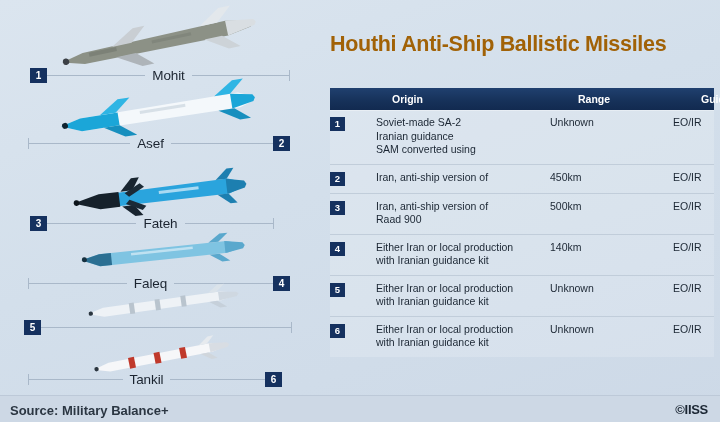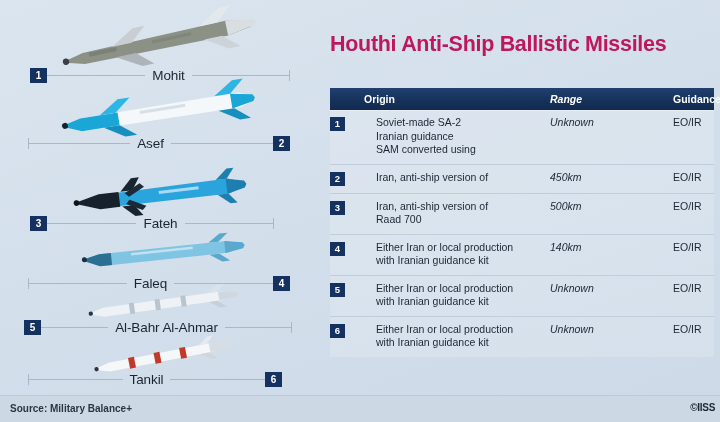--- a/index.html
+++ b/index.html
@@ -79,43 +79,44 @@
   #right-panel {
     position: absolute;
     left: 326px; top: 0;
     width: 394px; height: 394px;
   }
   #page-title {
     position: absolute;
     left: 4px; top: 32px;
     font-size: 21.5px;
     font-weight: bold;
-    color: #be185d;
+    color: #a16207;
     letter-spacing: -0.3px;
     white-space: nowrap;
   }
   #table-wrap {
     position: absolute;
     left: 4px; top: 88px;
     width: 384px;
   }
   #table-head {
     display: flex;
     align-items: center;
     height: 22px;
     background: linear-gradient(180deg, #1d3a6b 0%, #15305c 55%, #112murky 100%);
     background: linear-gradient(180deg, #20406f 0%, #163159 60%, #122a50 100%);
     color: #ffffff;
     font-size: 10.5px;
     font-weight: bold;
     box-shadow: 0 1px 0 rgba(255,255,255,.35);
+    padding-left: 28px;
   }
   .col-num   { flex: 0 0 34px; }
   .col-orig  { flex: 0 0 186px; }
-  .col-range { flex: 0 0 80px; font-style: italic; }
+  .col-range { flex: 0 0 80px; }
   .col-guid  { flex: 1 1 auto; margin-left: 43px; }
 
   .t-row {
     display: flex;
     align-items: flex-start;
     padding: 6px 0 7px 0;
     border-bottom: 1px solid #c1cdda;
     background: rgba(255,255,255,0.18);
   }
   .t-row:last-child { border-bottom: none; }
@@ -257,21 +258,20 @@
           <path d="M132 13 L142 6 L149 6 L140 13 Z" fill="#dbe3ea"></path>
           <path d="M132 22 L142 29 L149 29 L140 22 Z" fill="#c6d0da"></path>
           <circle cx="13" cy="17" r="2.2" fill="#2b3640"></circle>
         </g>
       </svg>
     </div>
     <div class="connector" style="top:30px">
       <div class="spacer-pad" style="width:24px"></div>
       <div class="badge">5</div>
       <div class="rule-seg"></div>
-      <div class="m-label">Al-Bahr Al-Ahmar</div>
       <div class="rule-seg tick-right"></div>
       <div class="spacer-pad" style="width:26px"></div>
     </div>
   </div>
 
   <div class="missile-block" style="top:340px;height:46px">
     <div class="missile-art" style="top:0;height:30px">
       <svg width="150" height="32" viewBox="0 0 150 32">
         <g transform="rotate(-11 75 16)">
           <path d="M8 18 L24 14 L128 14 L142 17 L142 20 L128 23 L24 23 Z" fill="#f6f7f9"></path>
@@ -333,21 +333,21 @@
       <div class="col-range t-cell">450km</div>
       <div class="col-guid t-cell">EO/IR</div>
     </div>
 
     <div class="t-row">
       <div class="col-num">
         <div class="cell-badge">3</div>
       </div>
       <div class="col-orig t-cell">
         <span class="ln">Iran, anti-ship version of</span>
-        <span class="ln">Raad 700</span>
+        <span class="ln">Raad 900</span>
       </div>
       <div class="col-range t-cell">500km</div>
       <div class="col-guid t-cell">EO/IR</div>
     </div>
 
     <div class="t-row">
       <div class="col-num">
         <div class="cell-badge">4</div>
       </div>
       <div class="col-orig t-cell">
@@ -379,15 +379,15 @@
         <span class="ln">with Iranian guidance kit</span>
       </div>
       <div class="col-range t-cell">Unknown</div>
       <div class="col-guid t-cell">EO/IR</div>
     </div>
 
   </div>
 </div>
 
 <div style="position:absolute;left:0;bottom:0;width:720px;height:27px;background:#cdd8e5;border-top:1px solid #bdc9d8;">
-  <div style="position:absolute;left:10px;top:7px;font-size:10px;color:#2b3642;font-weight:bold;">Source: Military Balance+</div>
-  <div style="position:absolute;right:5px;top:6px;font-size:10px;color:#1b2633;font-weight:bold;letter-spacing:-0.3px;">©IISS</div>
+  <div style="position:absolute;left:10px;top:7px;font-size:13px;color:#2b3642;font-weight:bold;">Source: Military Balance+</div>
+  <div style="position:absolute;right:12px;top:6px;font-size:13px;color:#1b2633;font-weight:bold;letter-spacing:-0.3px;">©IISS</div>
 </div>
 
 </body></html>

